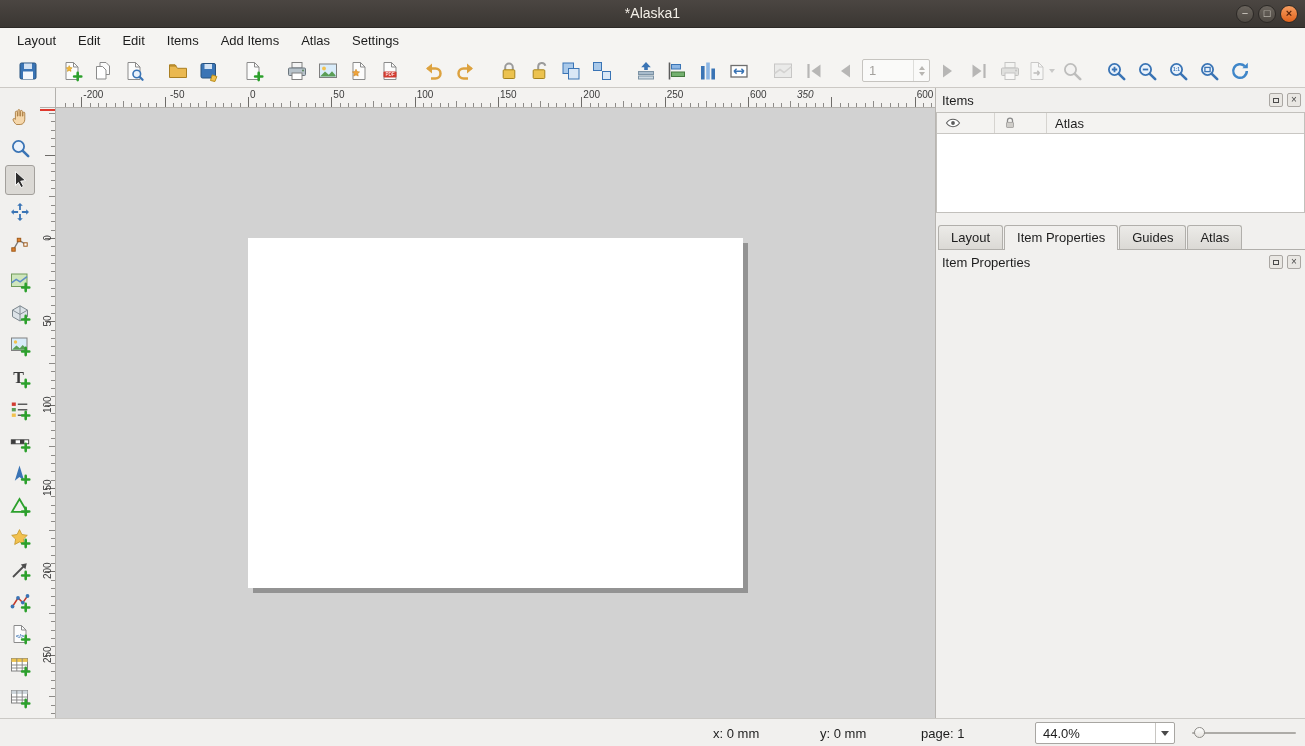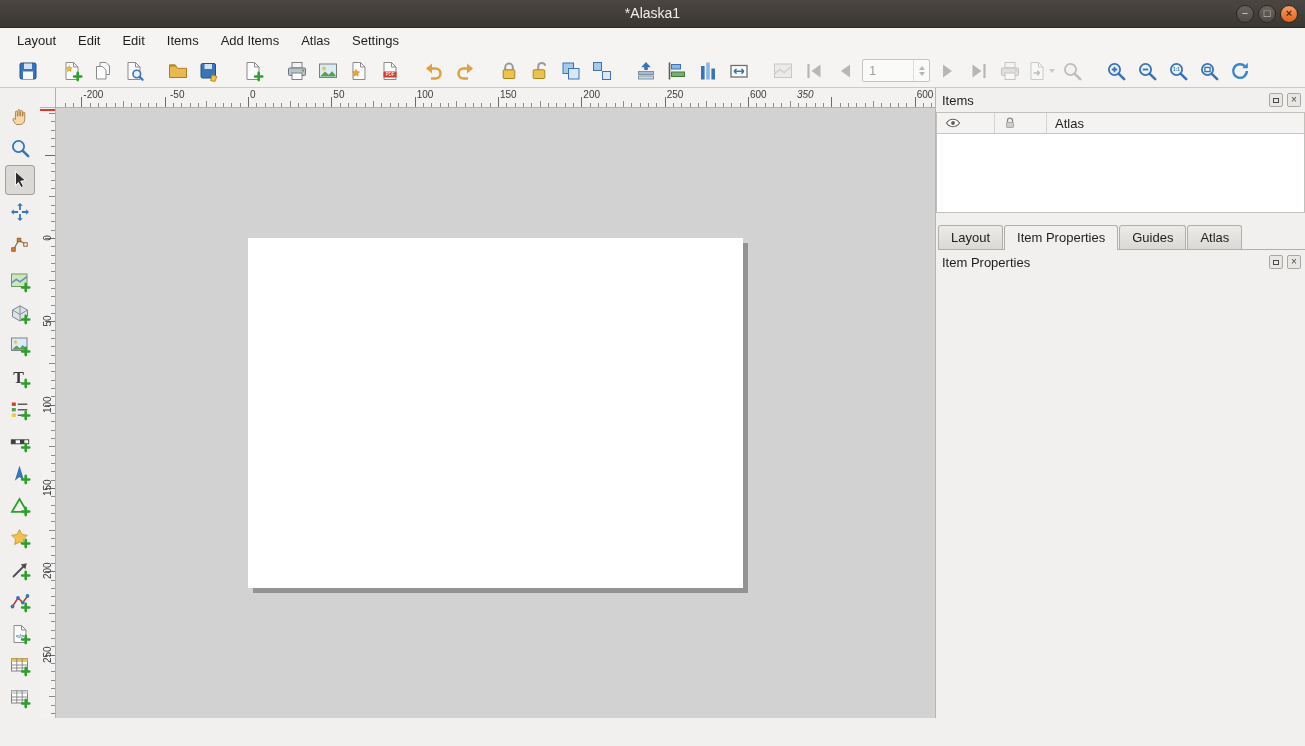--- a/index.html
+++ b/index.html
@@ -862,14 +862,26 @@
               <span>×</span>
             </button>
         </span>
       </div>
 
       <div class="props-body"></div>
 
     </div>
   </div>
 
+  <div class="statusbar">
+    <span class="sb-x">x: 0 mm</span>
+    <span class="sb-y">y: 0 mm</span>
+    <span class="sb-page">page: 1</span>
+    <span class="zoom-combo">
+      <span class="zoom-value">44.0%</span>
+      <span class="combo-arrow"></span>
+    </span>
+    <span class="zoom-slider">
+      <span class="slider-handle"></span>
+    </span>
+  </div>
 
 </div>
 
 </body></html>

